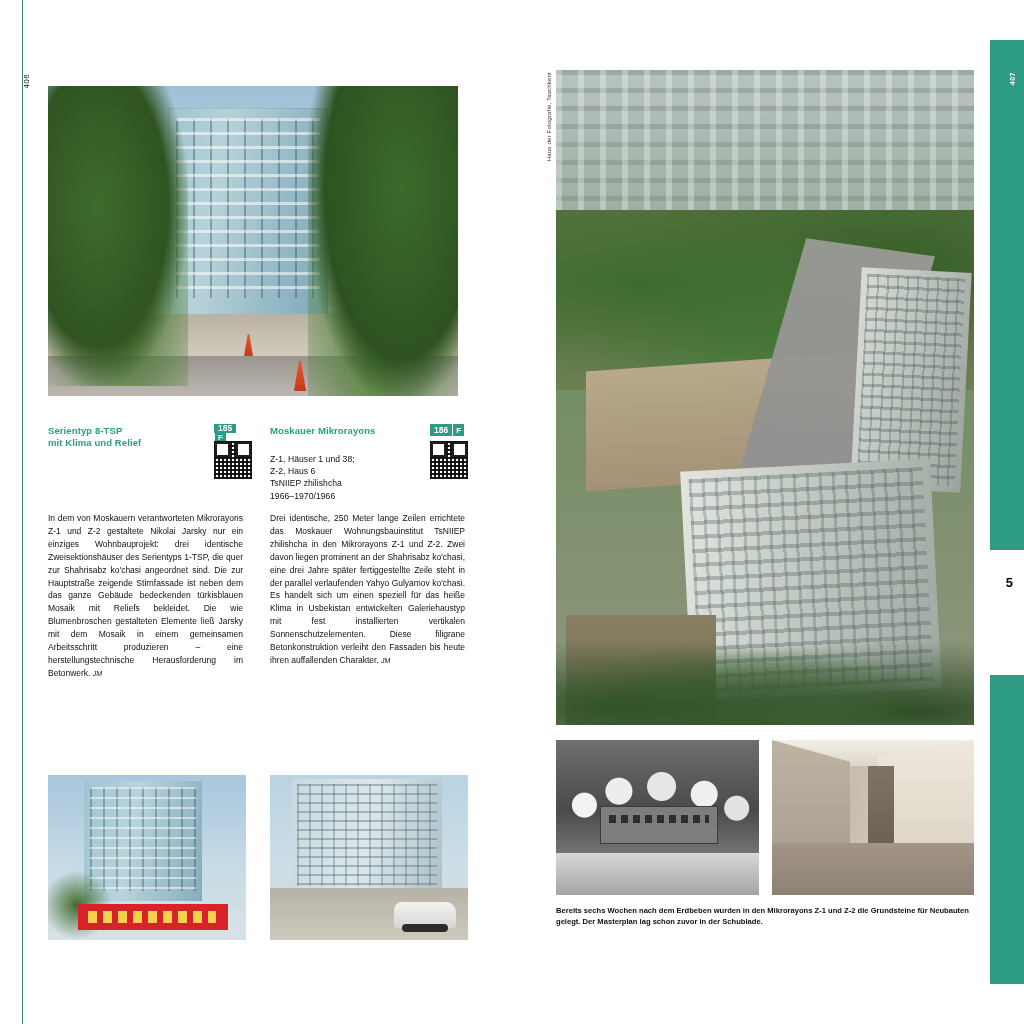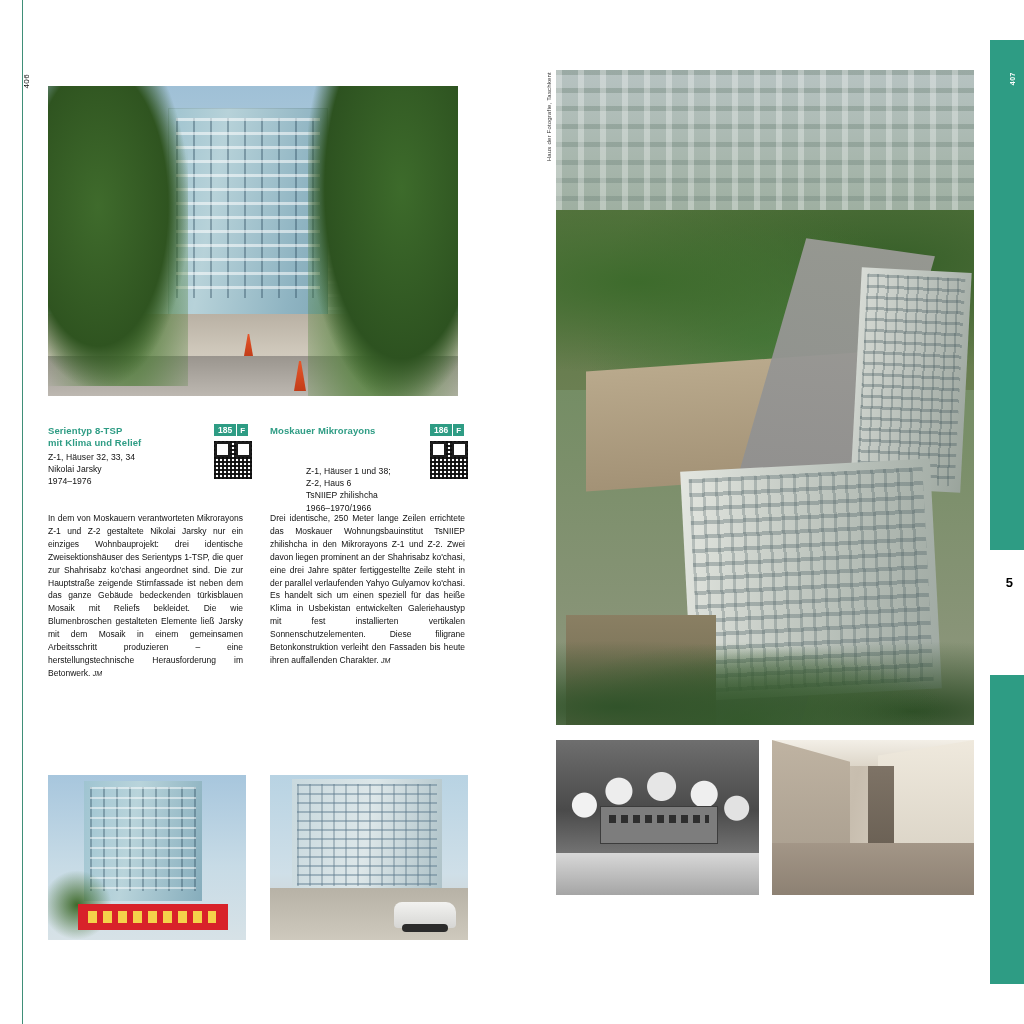--- a/index.html
+++ b/index.html
@@ -444,35 +444,30 @@
     <div class="tree-l"></div>
     <div class="tree-r"></div>
     <div class="cone1"></div>
     <div class="cone2"></div>
   </div>
 
   <div class="entry-title" style="left:48px; top:425px; width:150px;">
     <span>Serientyp 8-TSP</span><br>
     <span>mit Klima und Relief</span>
   </div>
-  <div class="entry-meta" style="left:48px; top:451px; width:160px;">
-    <div>Z-1, Häuser 32, 33, 34</div>
-    <div>Nikolai Jarsky</div>
-    <div>1974–1976</div>
-  </div>
-  <div class="badge" style="left:214px; top:424px;">
+  <div class="badge" style="left:214px; top:424px;flex-direction:column;">
     <span class="num">185</span>
     <span class="letter">F</span>
   </div>
   <div class="qr" style="left:214px; top:441px;"></div>
 
   <div class="entry-title" style="left:270px; top:425px; width:150px;">
     <span>Moskauer Mikrorayons</span>
   </div>
-  <div class="entry-meta" style="left:270px; top:465px; width:160px;margin-left:36px;">
+  <div class="entry-meta" style="left:270px; top:453px; width:160px;">
     <div>Z-1, Häuser 1 und 38;</div>
     <div>Z-2, Haus 6</div>
     <div>TsNIIEP zhilishcha</div>
     <div>1966–1970/1966</div>
   </div>
   <div class="badge" style="left:430px; top:424px;text-align:center;">
     <span class="num">186</span>
     <span class="letter">F</span>
   </div>
   <div class="qr" style="left:430px; top:441px;"></div>
@@ -519,14 +514,15 @@
   </div>
 
   <div class="photo" id="photo-corridor">
     <div class="ceiling"></div>
     <div class="wall-l"></div>
     <div class="wall-r"></div>
     <div class="door"></div>
     <div class="floor"></div>
   </div>
 
+  <div class="caption">Bereits sechs Wochen nach dem Erdbeben wurden in den Mikrorayons Z-1 und Z-2 die Grundsteine für Neubauten gelegt. Der Masterplan lag schon zuvor in der Schublade.</div>
 
 </div>
 
 </body></html>

